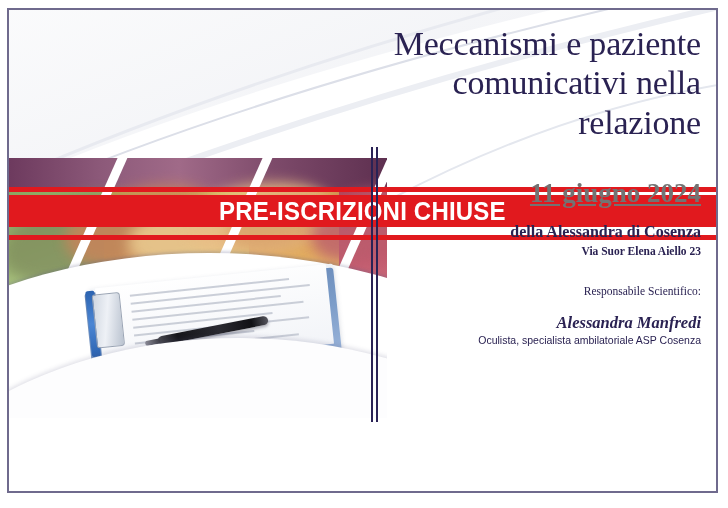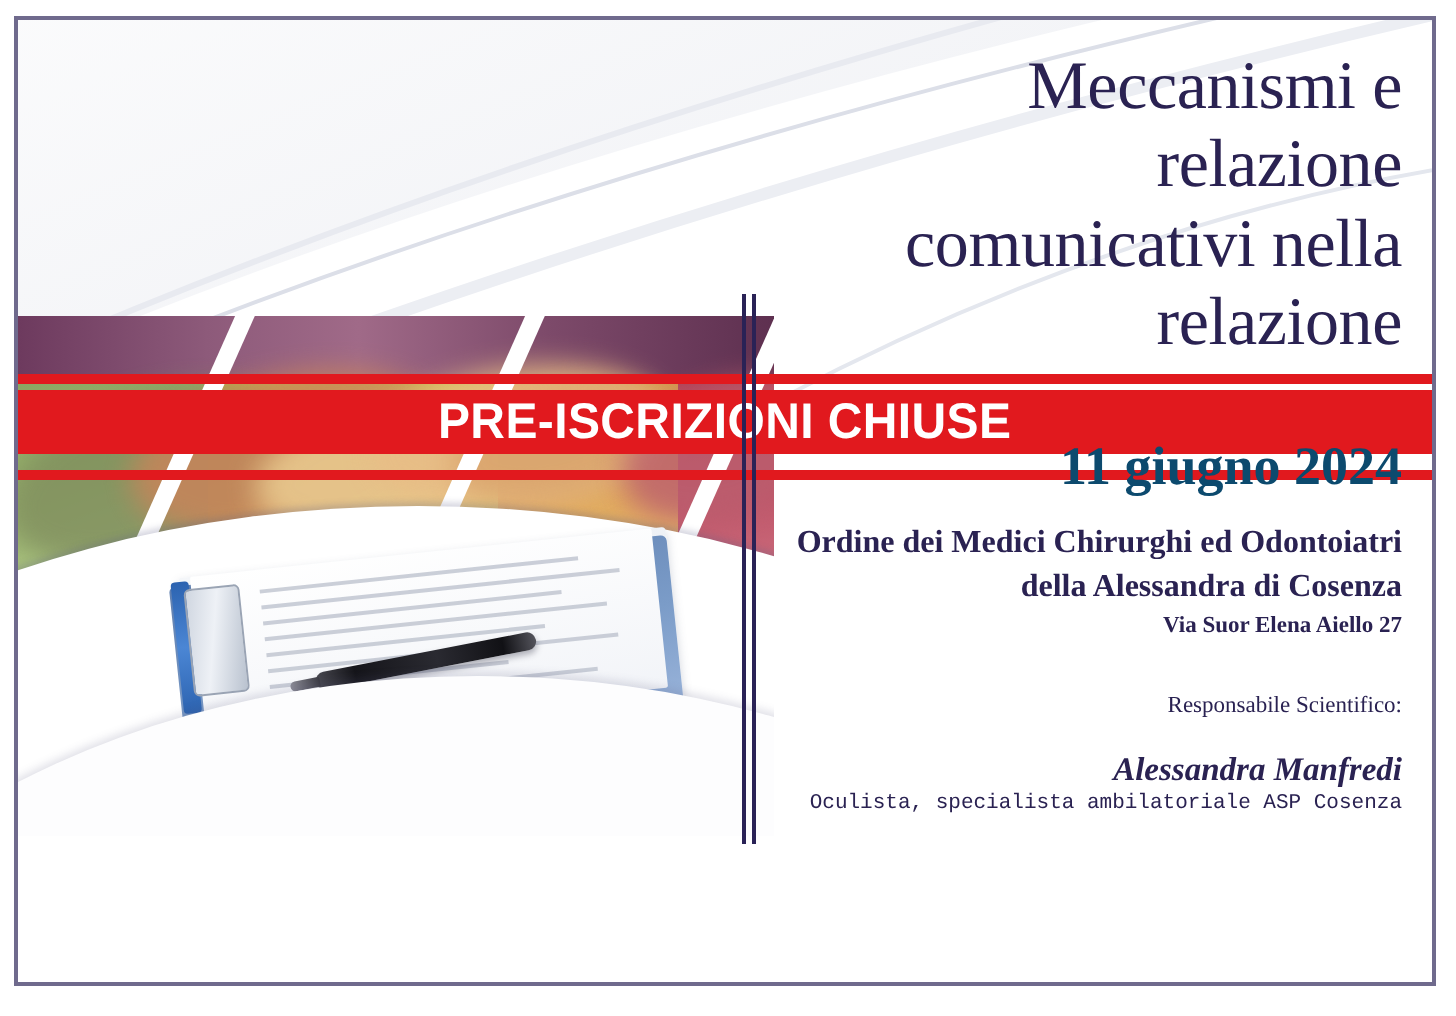--- a/index.html
+++ b/index.html
@@ -248,24 +248,25 @@
     color: #2a2252;
     font-family: "Liberation Serif", serif;
     font-size: 34px;
     line-height: 1.16;
     letter-spacing: -0.2px;
   }
   .title span { display: block; }
 
   .date {
     margin-top: 36px;
-    color: #0c4a6e;
+    color: #737373;
     font-family: "Liberation Serif", serif;
     font-size: 27px;
     font-weight: bold;
+    text-decoration: underline;
   }
 
   .venue {
     margin-top: 12px;
     color: #2a2252;
     font-family: "Liberation Serif", serif;
     font-size: 16px;
     font-weight: bold;
     line-height: 1.38;
   }
@@ -289,21 +290,21 @@
     margin-top: 16px;
     color: #2a2252;
     font-family: "Liberation Serif", serif;
     font-size: 16.5px;
     font-weight: bold;
     font-style: italic;
   }
   .resp-role {
     margin-top: 1px;
     color: #2a2252;
-    font-family: Liberation Mono, monospace;
+    font-family: Liberation Sans, sans-serif;
     font-size: 10.5px;
   }
 </style>
 </head>
 <body>
 
 <div id="poster">
 
   <div class="frame">
 
@@ -380,32 +381,31 @@
     <div class="banner-line-bot"></div>
 
     <div class="divider">
       <i></i>
         <i></i>
     </div>
 
     <div class="right-col">
 
       <div class="title">
-        <span>Meccanismi e relazione</span>
+        <span>Meccanismi e paziente</span>
         <span>comunicativi nella relazione</span>
       </div>
 
       <div class="date">11 giugno 2024</div>
 
       <div class="venue">
-        <span>Ordine dei Medici Chirurghi ed Odontoiatri</span>
         <span>della Alessandra di Cosenza</span>
       </div>
 
-      <div class="address">Via Suor Elena Aiello 27</div>
+      <div class="address">Via Suor Elena Aiello 23</div>
 
       <div class="resp-label">Responsabile Scientifico:</div>
       <div class="resp-name">Alessandra Manfredi</div>
       <div class="resp-role">Oculista, specialista ambilatoriale ASP Cosenza</div>
 
     </div>
 
   </div>
 </div>
 

